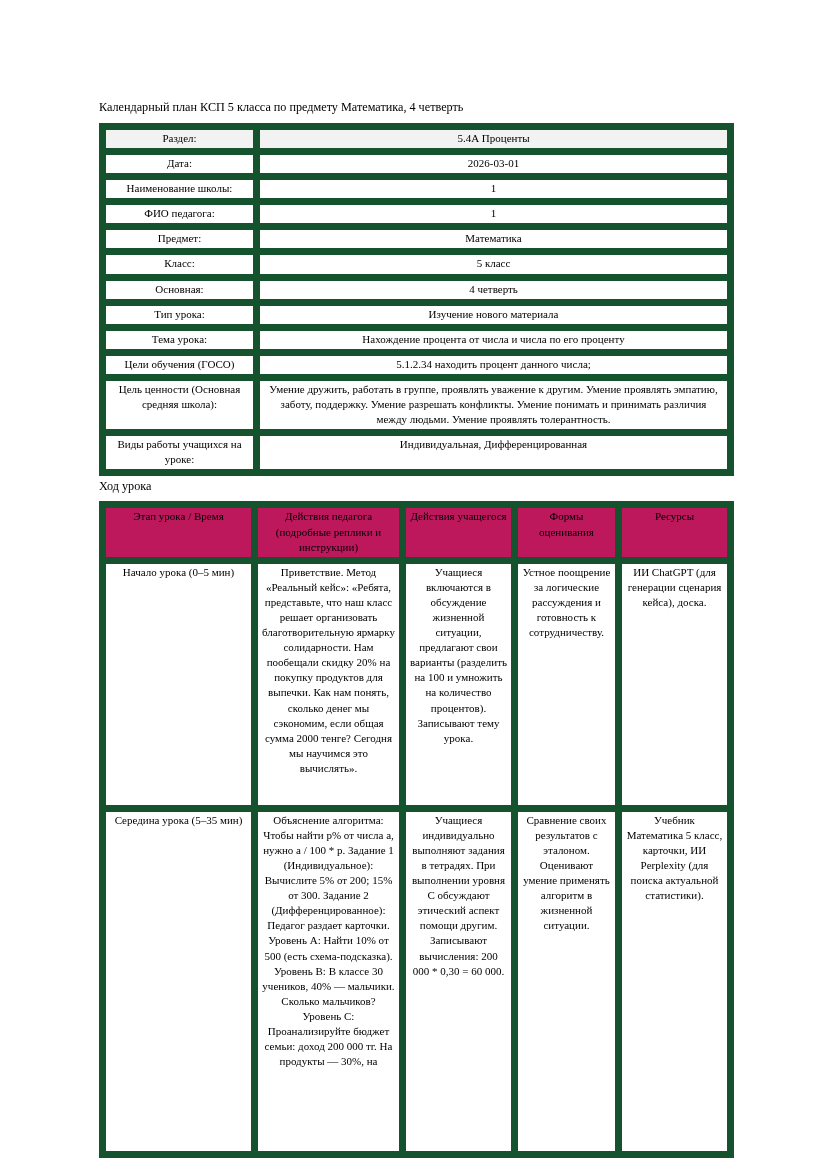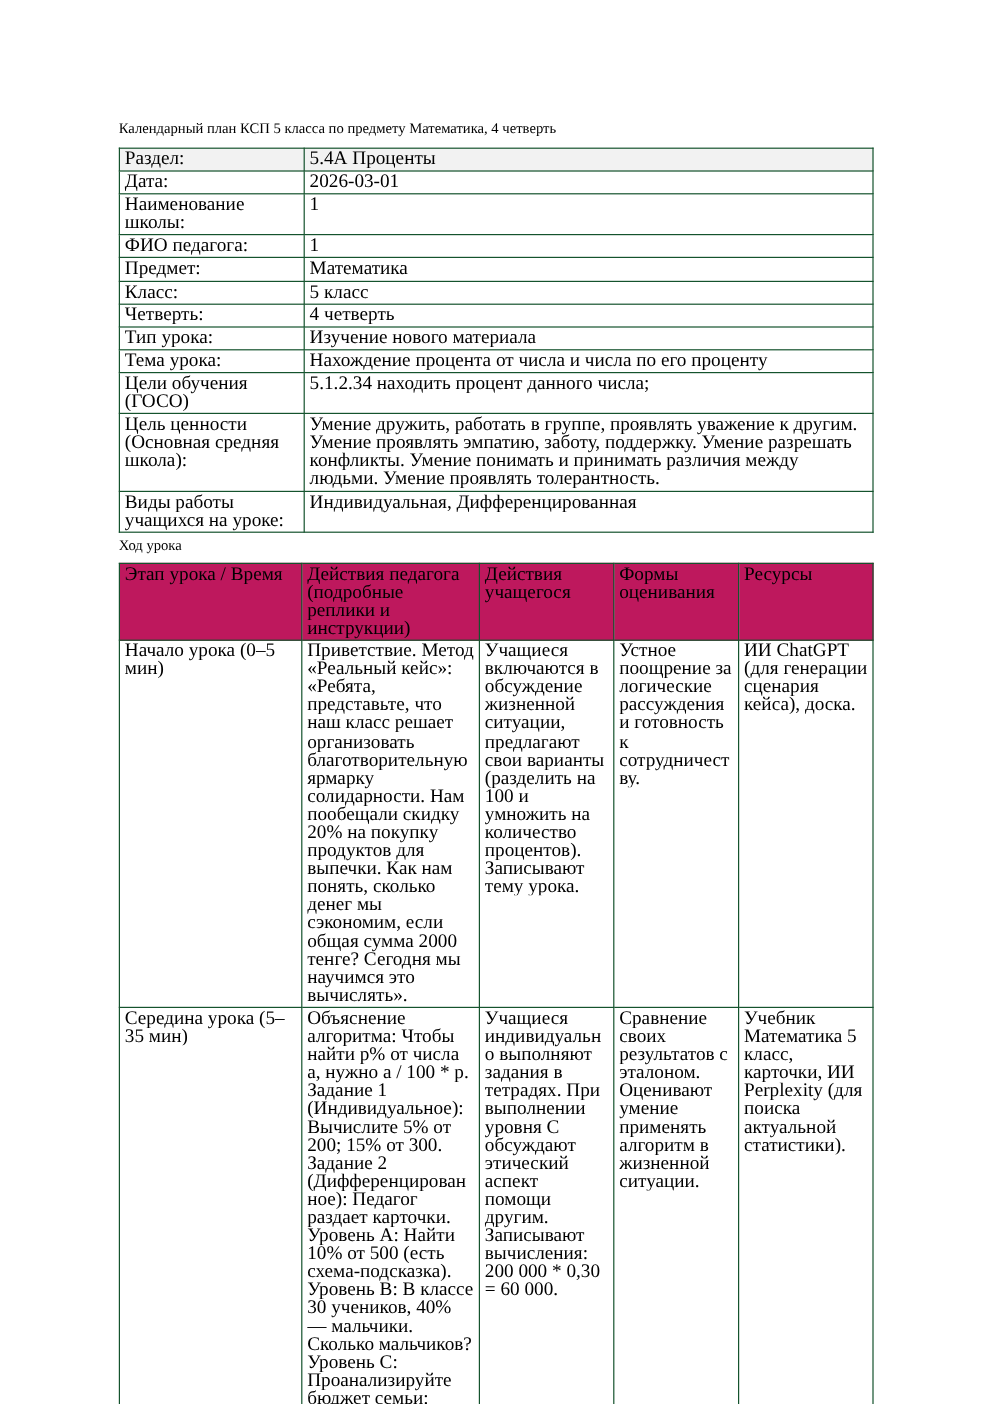--- a/index.html
+++ b/index.html
@@ -30,27 +30,27 @@
     white-space: nowrap;
   }
   table.doc-table {
     border-collapse: collapse;
     width: 628px;
     table-layout: fixed;
     margin: 0;
   }
   table.doc-table td,
   table.doc-table th {
-    border: 1px solid #14532d;
+    border: 7px solid #14532d;
     vertical-align: top;
     padding: 1px 4px 2px 4px;
-    font-size: 16px;
+    font-size: 11px;
     line-height: 15.1px;
     font-weight: normal;
-    text-align: left;
+    text-align: center;
     word-wrap: break-word;
     overflow-wrap: break-word;
     hyphens: none;
   }
   
   .info-table col.c-label { width: 154px; }
   .info-table col.c-value { width: 474px; }
   .info-table tr.shaded td { background: #f2f2f2; }
 
   .section-label {
@@ -106,21 +106,21 @@
         </tr>
         <tr>
           <td>Предмет:</td>
           <td>Математика</td>
         </tr>
         <tr>
           <td>Класс:</td>
           <td>5 класс</td>
         </tr>
         <tr>
-          <td>Четверть:</td>
+          <td>Основная:</td>
           <td>4 четверть</td>
         </tr>
         <tr>
           <td>Тип урока:</td>
           <td>Изучение нового материала</td>
         </tr>
         <tr>
           <td>Тема урока:</td>
           <td>Нахождение процента от числа и числа по его проценту</td>
         </tr>

